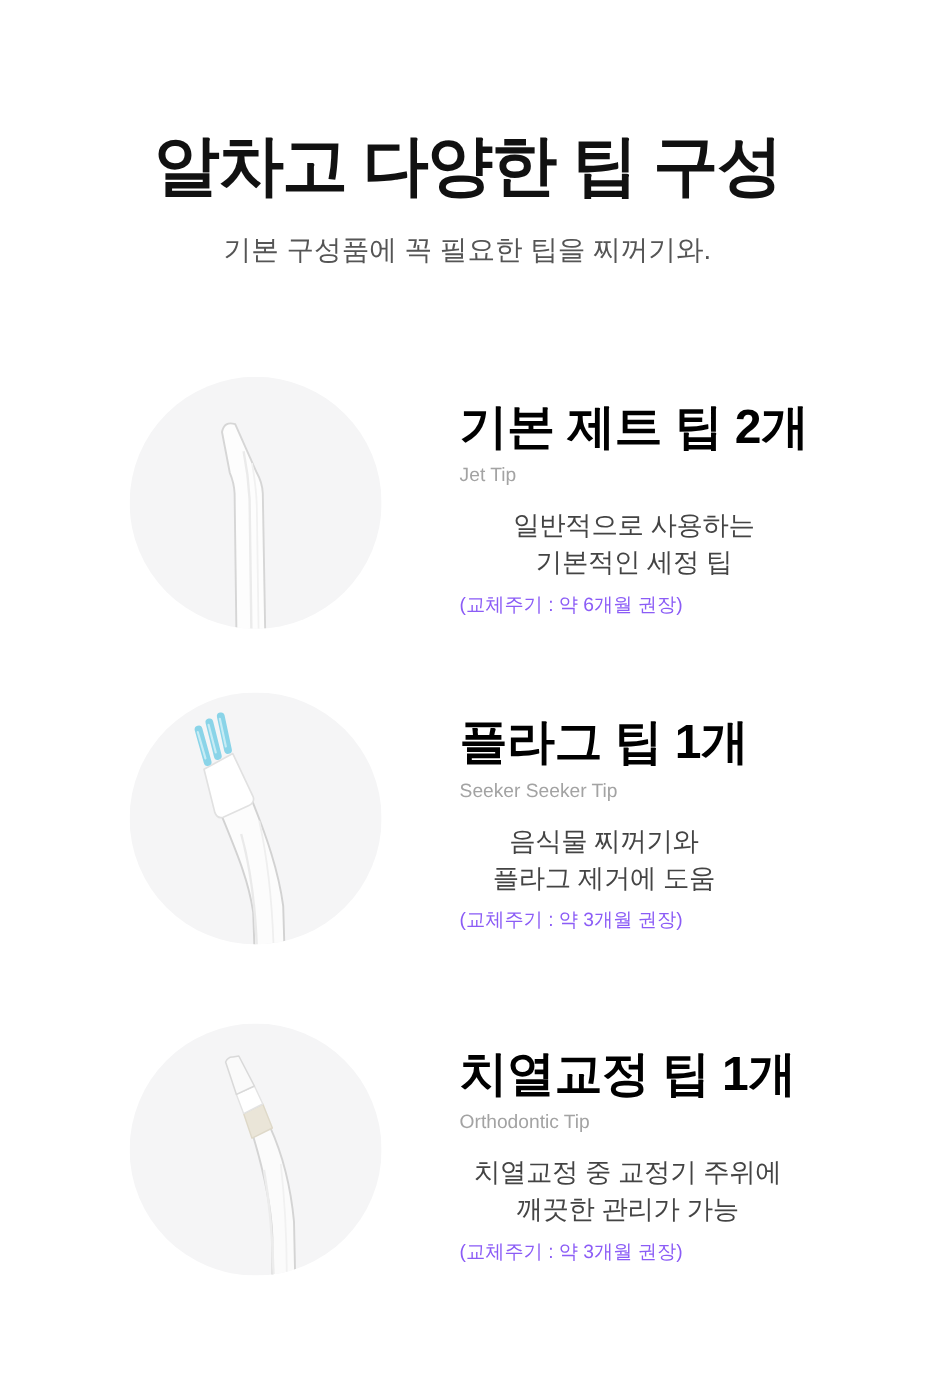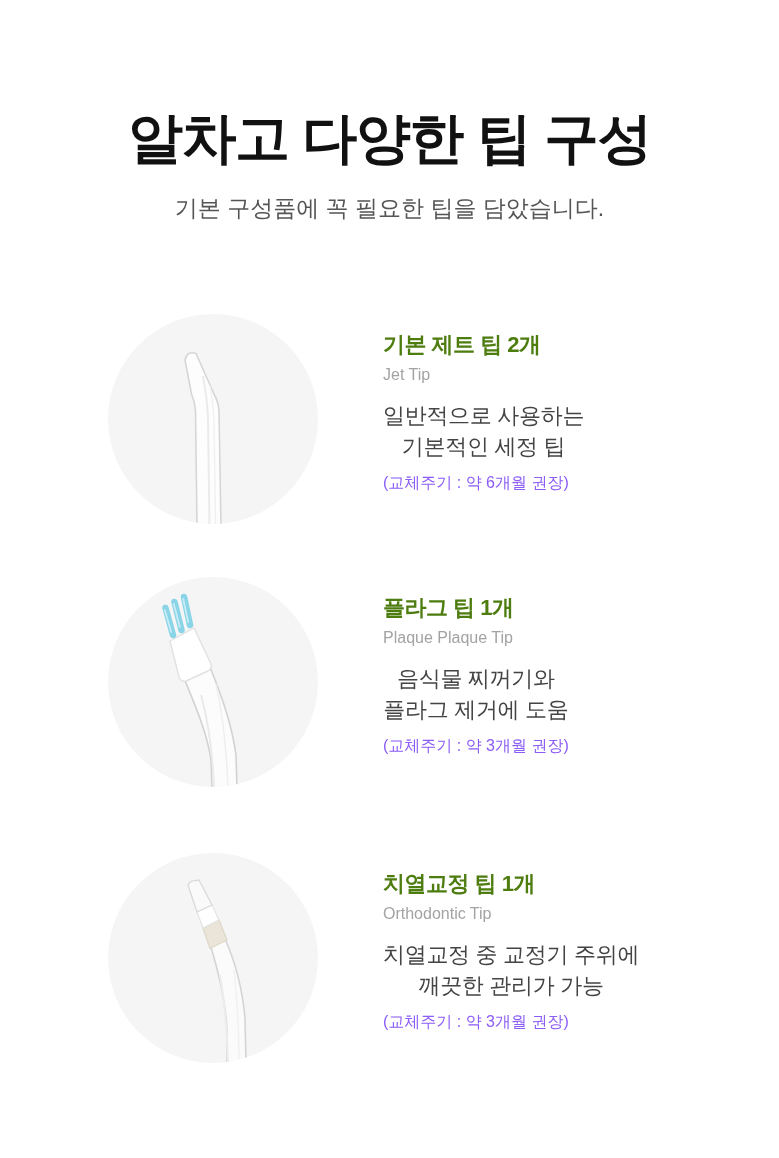--- a/index.html
+++ b/index.html
@@ -40,24 +40,24 @@
   .tip-row.row-2 { margin-top: 53px; }
   .tip-row.row-3 { margin-top: 66px; }
   .tip-image {
     flex: 0 0 210px;
     width: 210px;
     height: 210px;
   }
   .tip-text { margin-left: 65px; padding-top: 18px; }
   .tip-title {
     margin: 0;
-    font-size: 22px;
+    font-size: 40px;
     line-height: 1.2;
     font-weight: 700;
-    color: #4d7c0f;
+    color: #000000;
     letter-spacing: -0.5px;
   }
   .tip-subtitle-en {
     margin-top: 7px;
     font-size: 16px;
     line-height: 1.25;
     color: #a3a3a3;
   }
   .tip-desc {
     margin: 15px 0 0 0;
@@ -74,21 +74,21 @@
     color: #8b5cf6;
   }
 </style>
 </head>
 <body>
 
 <div class="page">
 
   <header>
     <h1 class="page-title">알차고 다양한 팁 구성</h1>
-    <p class="page-subtitle">기본 구성품에 꼭 필요한 팁을 담았습니다.</p>
+    <p class="page-subtitle">기본 구성품에 꼭 필요한 팁을 찌꺼기와.</p>
   </header>
 
   <section class="tip-row row-1">
     <div class="tip-image">
       <svg viewBox="0 0 210 210" width="210" height="210" aria-hidden="true">
         <defs>
             <clipPath id="clip1">
               <circle cx="105" cy="105" r="105"></circle>
             </clipPath>
           </defs>
@@ -128,21 +128,21 @@
             <line x1="82" y1="48" x2="76" y2="20" stroke="#8ad4e8" stroke-width="6.5"></line>
             <line x1="63.2" y1="55" x2="56.8" y2="33" stroke="#c7ecf5" stroke-width="1.8"></line>
             <line x1="71.8" y1="50" x2="65.8" y2="27" stroke="#c7ecf5" stroke-width="1.8"></line>
             <line x1="80.2" y1="45" x2="75.2" y2="22" stroke="#c7ecf5" stroke-width="1.8"></line>
           </g>
         </g>
       </svg>
     </div>
     <div class="tip-text">
       <h2 class="tip-title">플라그 팁 1개</h2>
-      <div class="tip-subtitle-en">Plaque Plaque Tip</div>
+      <div class="tip-subtitle-en">Seeker Seeker Tip</div>
       <p class="tip-desc"><span>음식물 찌꺼기와</span><br><span>플라그 제거에 도움</span></p>
       <div class="tip-note">(교체주기 : 약 3개월 권장)</div>
     </div>
   </section>
 
   <section class="tip-row row-3">
     <div class="tip-image">
       <svg viewBox="0 0 210 210" width="210" height="210" aria-hidden="true">
         <defs>
             <clipPath id="clip3">

